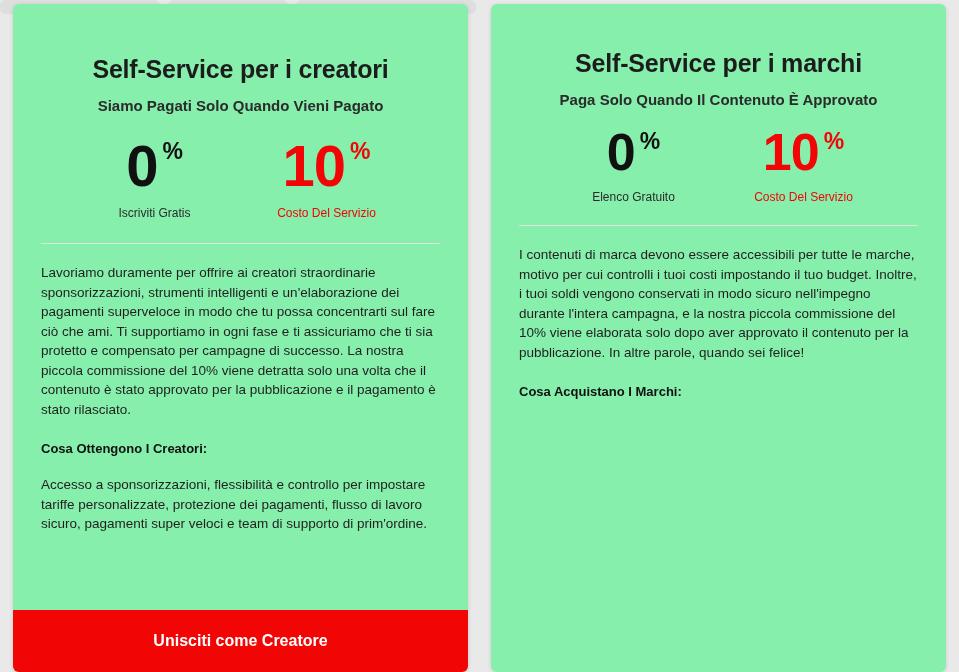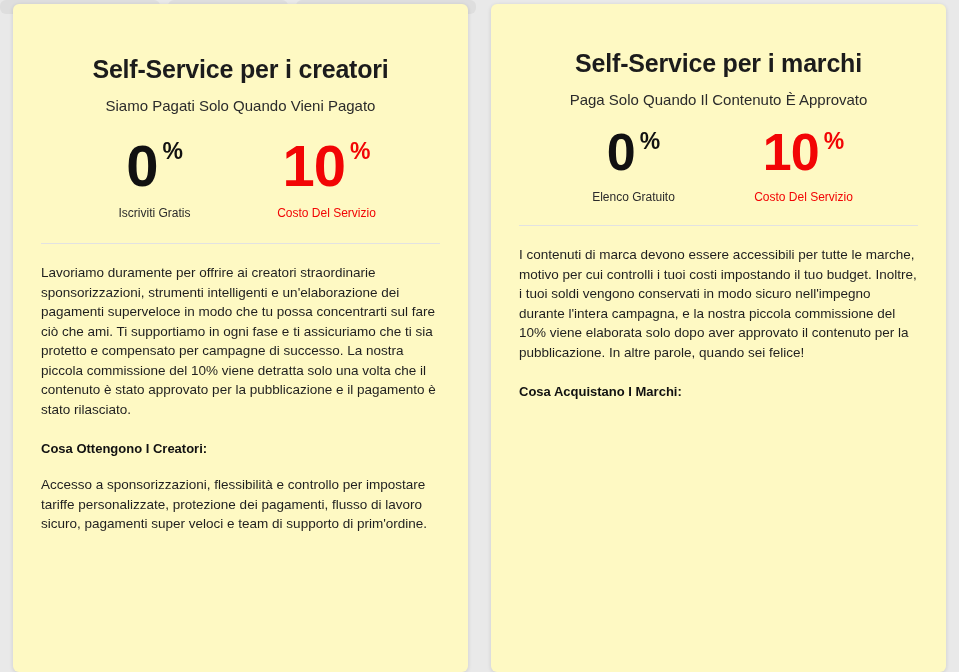--- a/index.html
+++ b/index.html
@@ -32,21 +32,21 @@
     left: 13px;
     width: 933px;
     height: 668px;
     display: flex;
     gap: 23px;
   }
 
   .card {
     position: relative;
     width: 455px;
-    background: #fef9c3;
+    background: #86efac;
     border-radius: 6px;
     box-shadow: 0 1px 4px rgba(0,0,0,0.13);
     display: flex;
     flex-direction: column;
     overflow: hidden;
   }
 
   .card-body {
     flex: 1 1 auto;
     padding: 0 28px;
@@ -63,21 +63,21 @@
     color: #1c1c1c;
     letter-spacing: -0.2px;
   }
 
   .subtitle {
     margin: 10px 0 0 0;
     font-size: 15px;
     line-height: 21px;
     text-align: center;
     color: #2b2b2b;
-    font-weight: normal;
+    font-weight: bold;
   }
 
   .stats {
     display: flex;
     justify-content: center;
     align-items: flex-start;
     gap: 72px;
     margin-top: 22px;
   }
 
@@ -193,20 +193,21 @@
           <div class="stat-label">Costo Del Servizio</div>
         </div>
       </div>
 
       <div class="divider"></div>
 
       <p class="para">Lavoriamo duramente per offrire ai creatori straordinarie sponsorizzazioni, strumenti intelligenti e un'elaborazione dei pagamenti superveloce in modo che tu possa concentrarti sul fare ciò che ami. Ti supportiamo in ogni fase e ti assicuriamo che ti sia protetto e compensato per campagne di successo. La nostra piccola commissione del 10% viene detratta solo una volta che il contenuto è stato approvato per la pubblicazione e il pagamento è stato rilasciato.</p>
       <h2 class="section-head">Cosa Ottengono I Creatori:</h2>
       <p class="para">Accesso a sponsorizzazioni, flessibilità e controllo per impostare tariffe personalizzate, protezione dei pagamenti, flusso di lavoro sicuro, pagamenti super veloci e team di supporto di prim'ordine.</p>
     </div>
+    <button class="cta">Unisciti come Creatore</button>
   </div>
 
   <div class="card brands">
     <div class="card-body">
       <h1 class="title">Self-Service per i marchi</h1>
       <p class="subtitle">Paga Solo Quando Il Contenuto È Approvato</p>
 
       <div class="stats">
         <div class="stat dark">
           <div class="stat-value">

